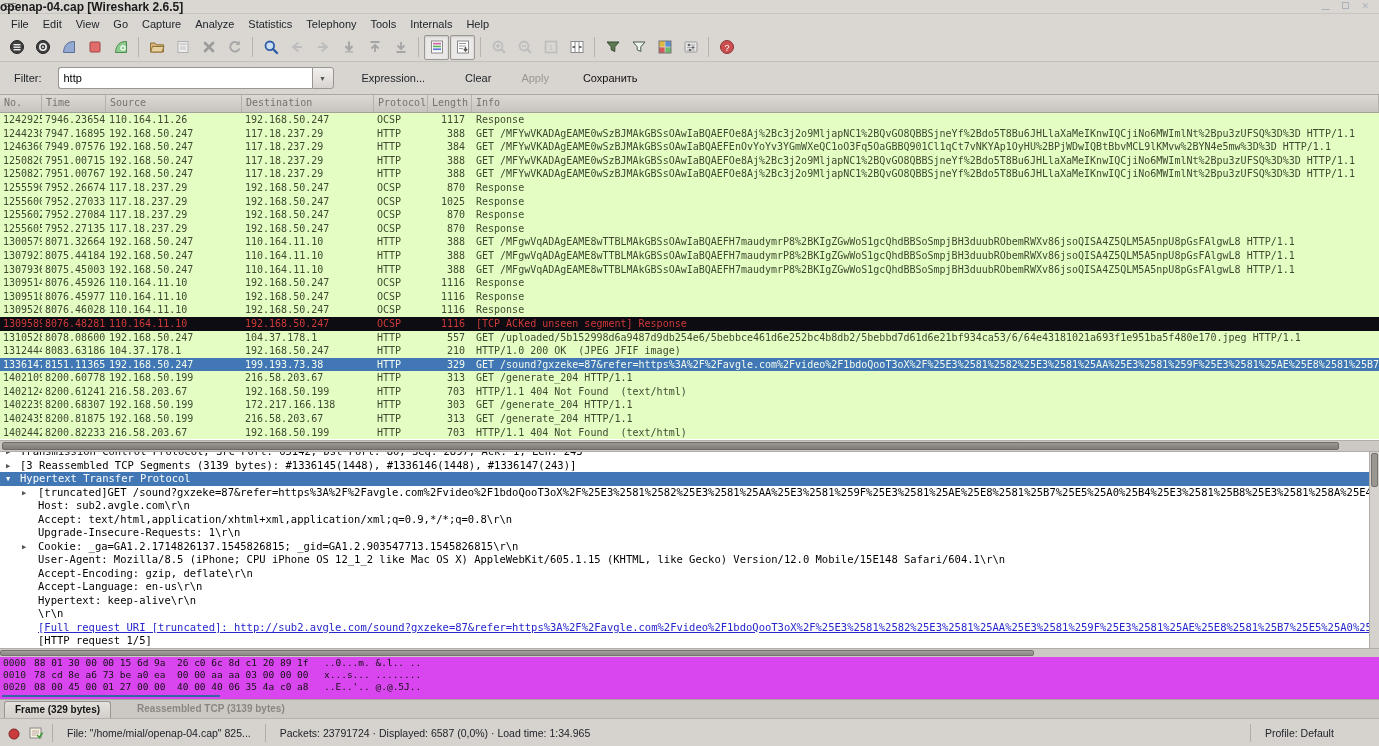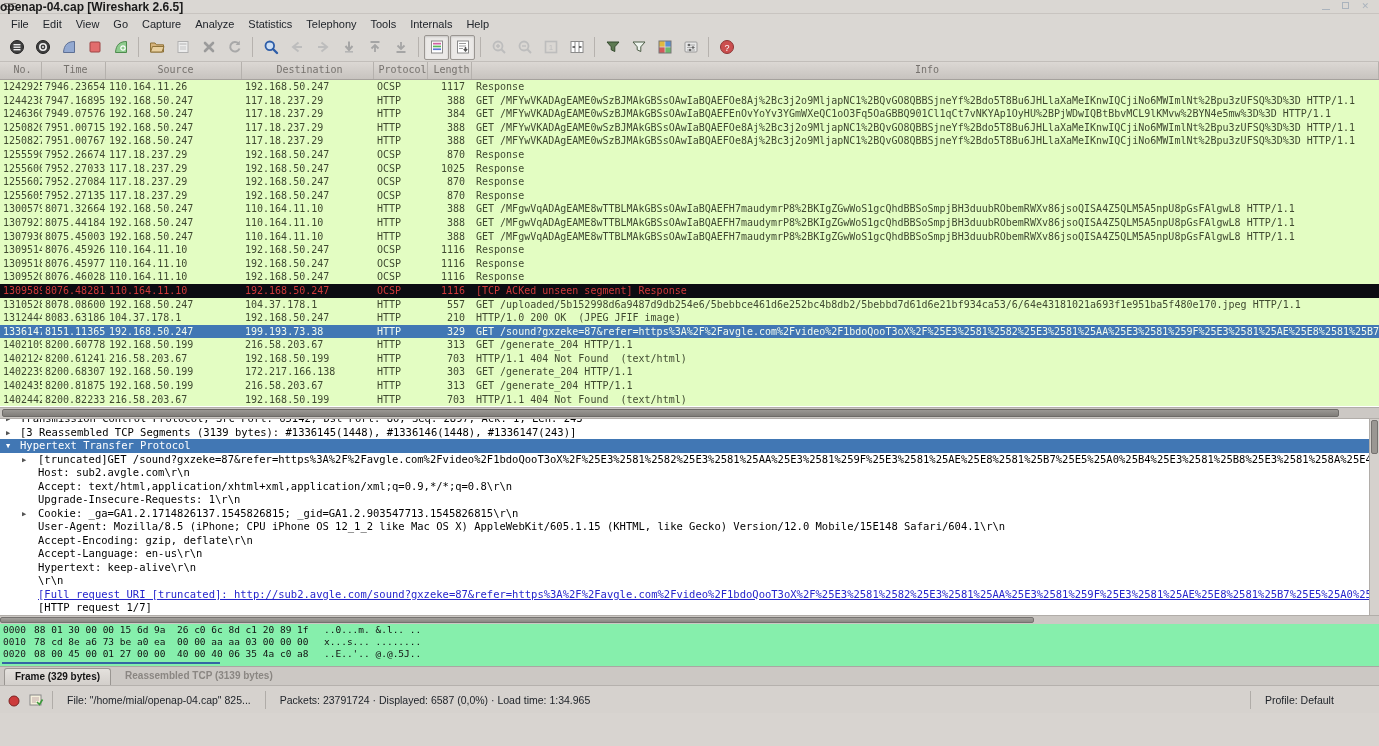--- a/index.html
+++ b/index.html
@@ -35,21 +35,21 @@
   #filter-drop { width:22px; height:22px; border:1px solid #9a9692; border-radius:0 3px 3px 0; background:linear-gradient(#f2f0ee,#d8d4d0); font-size:7px; color:#555; display:flex; align-items:center; justify-content:center; cursor:pointer; }
   .fbtn { background:none; border:none; font-family:"Liberation Sans",sans-serif; font-size:11px; color:#21252b; cursor:pointer; padding:4px 6px; }
   #btn-expression { margin-left:22px; }
   #btn-clear { margin-left:28px; }
   #btn-apply { margin-left:18px; color:#9a9692; }
   #btn-save { margin-left:22px; color:#141414; }
 
   
   .pgrid { display:grid; grid-template-columns:42px 64px 136px 132px 54px 44px 1fr; }
   #pheader { height:18px; background:linear-gradient(#dcd8d4,#c7c3bf); border-bottom:1px solid #a5a19d; }
-  #pheader .hc { font-family:"DejaVu Sans Mono",monospace; font-size:10px; color:#76726e; padding:2px 0 0 4px; border-right:1px solid #b5b1ad; overflow:hidden; white-space:pre; cursor:pointer;text-align:center; }
+  #pheader .hc { font-family:"DejaVu Sans Mono",monospace; font-size:10px; color:#76726e; padding:2px 0 0 4px; border-right:1px solid #b5b1ad; overflow:hidden; white-space:pre; cursor:pointer; }
   #plistwrap { height:327px; position:relative; background:#fff; overflow:hidden; }
   .prow { height:13.6px; line-height:13.5px; background:#e3fdc2; color:#3f4930; font-family:"DejaVu Sans Mono",monospace; font-size:10px; cursor:default; }
   .prow span { overflow:hidden; white-space:pre; display:block; }
   .prow .c-no { padding-left:3px; }
   .prow .c-time { padding-left:3px; }
   .prow .c-src { padding-left:3px; }
   .prow .c-dst { padding-left:3px; }
   .prow .c-proto { padding-left:3px; }
   .prow .c-len { text-align:right; padding-right:7px; }
   .prow .c-info { padding-left:4px; }
@@ -68,30 +68,30 @@
   .dline:first-child { margin-top:-7px; }
   .dline .arrow { position:absolute; font-size:7px; color:#555; top:1px; }
   .dline.lvl0 { padding-left:20px; } .dline.lvl0 .arrow { left:6px; }
   .dline.lvl1 { padding-left:38px; } .dline.lvl1 .arrow { left:22px; }
   .dline.sel { background:#4177b4; color:#fff; } .dline.sel .arrow { color:#fff; }
   .dline.link .dtext { color:#2626cc; text-decoration:underline; cursor:pointer; }
   #dvscroll { position:absolute; right:0; top:0; bottom:0; width:10px; background:#d5d1cd; border-left:1px solid #b1ada9; }
   #dvscroll .handle { position:absolute; top:1px; left:1px; right:1px; height:34px; background:#9a9793; border:1px solid #757270; border-radius:2px; }
 
   
-  #hexpane { height:42px; background:#86efac; overflow:hidden; font-family:"DejaVu Sans Mono",monospace; font-size:9.5px; color:#111; }
+  #hexpane { height:42px; background:#d946ef; overflow:hidden; font-family:"DejaVu Sans Mono",monospace; font-size:9.5px; color:#111; }
   .hrow { height:12px; line-height:12px; white-space:pre; display:flex; }
   .hrow .h-offset { width:34px; padding-left:3px; color:#222; }
   .hrow .h-hex { width:290px; }
   .hrow .h-ascii { width:140px; }
   #hex-partial { height:6px; position:relative; overflow:hidden; }
   #hex-sel-underline { position:absolute; left:2px; top:2px; width:218px; height:2px; background:#3465a4; }
 
   
-  #bytetabs { height:19px; background:#ccc8c4; border-top:1px solid #aaa6a2; display:flex; align-items:flex-end; padding-left:4px; gap:4px; }
+  #bytetabs { height:19px; background:#ccc8c4; border-top:1px solid #aaa6a2; display:flex; align-items:flex-end; padding-left:4px; gap:16px; }
   .btab { height:17px; padding:2px 10px 0 10px; font-size:10px; cursor:pointer; }
   .btab.active { background:linear-gradient(#e4e1dd,#d3cfcb); border:1px solid #9a9692; border-bottom:none; border-radius:3px 3px 0 0; font-weight:bold; color:#141414; }
   .btab.inactive { color:#8a8682; font-weight:bold; }
 
   
   #statusbar { height:28px; background:#d6d2ce; border-top:1px solid #b5b1ad; display:flex; align-items:center; font-size:10.5px; color:#21252b; }
   #status-icons { display:flex; align-items:center; gap:6px; padding:0 8px 0 6px; }
   .ssep { width:1px; height:18px; background:#b0aca8; }
   #status-file { padding:0 14px 0 14px; white-space:nowrap; overflow:hidden; }
   #status-packets { padding-left:14px; flex:1; white-space:nowrap; overflow:hidden; }
@@ -295,20 +295,31 @@
       </button>
       <span class="tb-sep"></span>
       <button class="tb-btn">
         <svg width="16" height="16" viewBox="0 0 16 16">
           <circle cx="8" cy="8" r="6.5" fill="#cb4f4f" stroke="#8d3535"></circle>
           <text x="8" y="11.5" font-size="9" fill="#fff" text-anchor="middle" font-family="sans-serif">?</text>
         </svg>
       </button>
     </div>
 
+  <div id="filterbar">
+    <span id="filter-label">Filter:</span>
+    <span id="filter-input-wrap">
+      <input id="filter-input" value="http" style="">
+      <span id="filter-drop">▼</span>
+    </span>
+    <button class="fbtn" id="btn-expression">Expression...</button>
+    <button class="fbtn" id="btn-clear">Clear</button>
+    <button class="fbtn" id="btn-apply">Apply</button>
+    <button class="fbtn" id="btn-save">Сохранить</button>
+  </div>
 
   <div id="pheader" class="pgrid">
     <span class="hc">No.</span>
     <span class="hc">Time</span>
     <span class="hc">Source</span>
     <span class="hc">Destination</span>
     <span class="hc">Protocol</span>
     <span class="hc">Length</span>
     <span class="hc">Info</span>
   </div>
@@ -547,21 +558,21 @@
       <div class="dline lvl1"><span class="arrow"></span><span class="dtext">Host: sub2.avgle.com\r\n</span></div>
       <div class="dline lvl1"><span class="arrow"></span><span class="dtext">Accept: text/html,application/xhtml+xml,application/xml;q=0.9,*/*;q=0.8\r\n</span></div>
       <div class="dline lvl1"><span class="arrow"></span><span class="dtext">Upgrade-Insecure-Requests: 1\r\n</span></div>
       <div class="dline lvl1"><span class="arrow">▶</span><span class="dtext">Cookie: _ga=GA1.2.1714826137.1545826815; _gid=GA1.2.903547713.1545826815\r\n</span></div>
       <div class="dline lvl1"><span class="arrow"></span><span class="dtext">User-Agent: Mozilla/8.5 (iPhone; CPU iPhone OS 12_1_2 like Mac OS X) AppleWebKit/605.1.15 (KHTML, like Gecko) Version/12.0 Mobile/15E148 Safari/604.1\r\n</span></div>
       <div class="dline lvl1"><span class="arrow"></span><span class="dtext">Accept-Encoding: gzip, deflate\r\n</span></div>
       <div class="dline lvl1"><span class="arrow"></span><span class="dtext">Accept-Language: en-us\r\n</span></div>
       <div class="dline lvl1"><span class="arrow"></span><span class="dtext">Hypertext: keep-alive\r\n</span></div>
       <div class="dline lvl1"><span class="arrow"></span><span class="dtext">\r\n</span></div>
       <div class="dline lvl1 link"><span class="arrow"></span><span class="dtext">[Full request URI [truncated]: http://sub2.avgle.com/sound?gxzeke=87&amp;refer=https%3A%2F%2Favgle.com%2Fvideo%2F1bdoQooT3oX%2F%25E3%2581%2582%25E3%2581%25AA%25E3%2581%259F%25E3%2581%25AE%25E8%2581%25B7%25E5%25A0%25B4%25E3%2581%25B8%25E3%2581%258A%25E4%25BC%25BA%25E3%2581%2584%25E3%2581%2597]</span></div>
-      <div class="dline lvl1"><span class="arrow"></span><span class="dtext">[HTTP request 1/7]</span></div>
+      <div class="dline lvl1"><span class="arrow"></span><span class="dtext">[HTTP request 1/5]</span></div>
       <div id="dvscroll">
         <div class="handle"></div>
       </div>
     </div>
 
   <div id="hscroll2">
       <div class="handle"></div>
     </div>
 
   <div id="hexpane">

